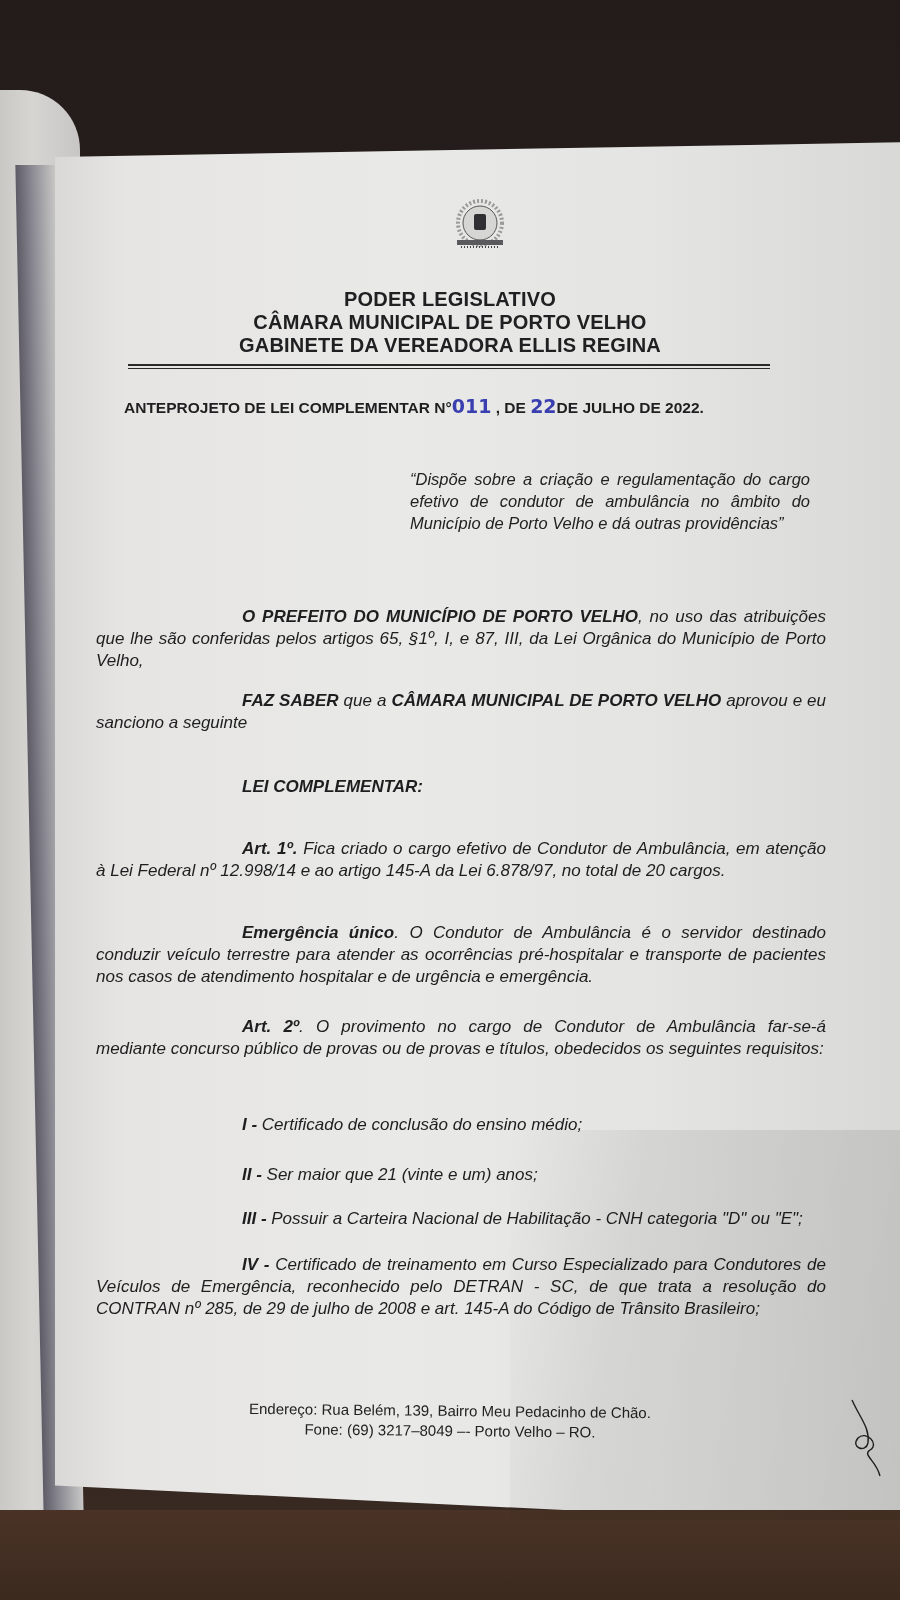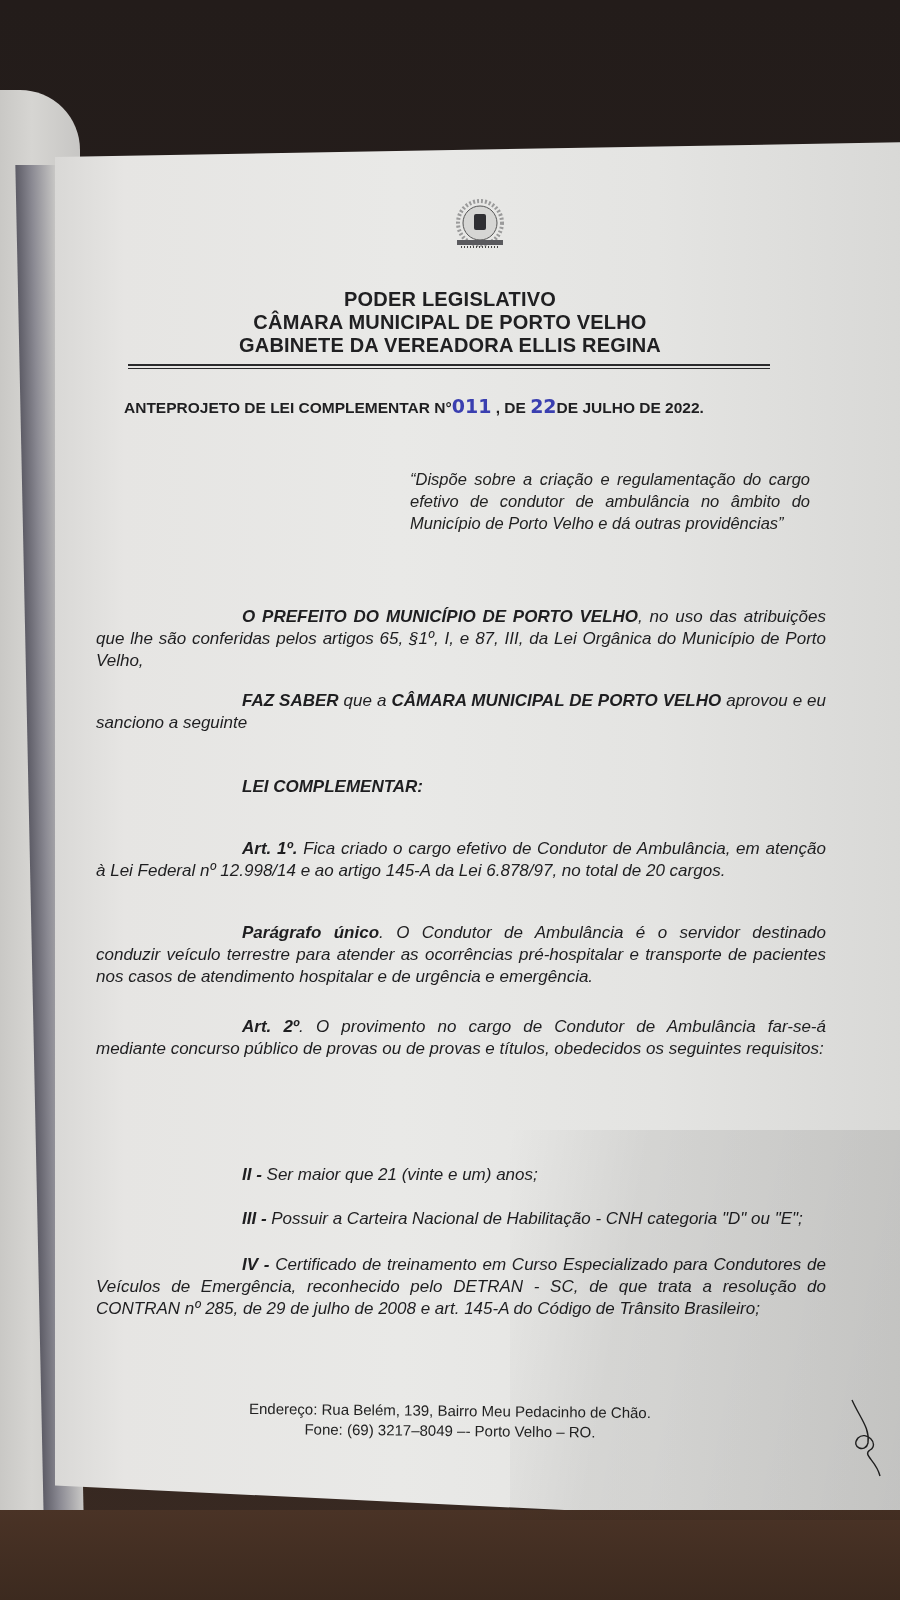--- a/index.html
+++ b/index.html
@@ -106,27 +106,30 @@
 
   <div class="para" style="top:776px; font-weight:bold">
     <span class="indent"></span><span>LEI COMPLEMENTAR:</span>
   </div>
 
   <div class="para" style="top:838px">
     <span class="indent"></span><b>Art. 1º.</b><span>  Fica criado o cargo efetivo de Condutor de Ambulância, em atenção à Lei Federal nº 12.998/14 e ao artigo 145-A da Lei 6.878/97, no total de 20 cargos.</span>
   </div>
 
   <div class="para" style="top:922px">
-    <span class="indent"></span><b>Parágrafo único</b><span>. O Condutor de Ambulância é o servidor destinado conduzir veículo terrestre para atender as ocorrências pré-hospitalar e transporte de pacientes nos casos de atendimento hospitalar e de urgência e emergência.</span>
+    <span class="indent"></span><b>Emergência único</b><span>. O Condutor de Ambulância é o servidor destinado conduzir veículo terrestre para atender as ocorrências pré-hospitalar e transporte de pacientes nos casos de atendimento hospitalar e de urgência e emergência.</span>
   </div>
 
   <div class="para" style="top:1016px">
     <span class="indent"></span><b>Art. 2º</b><span>. O provimento no cargo de Condutor de Ambulância far-se-á mediante concurso público de provas ou de provas e títulos, obedecidos os seguintes requisitos:</span>
   </div>
 
+  <div class="para" style="top:1114px">
+    <span class="indent"></span><b>I -</b><span> Certificado de conclusão do ensino médio;</span>
+  </div>
 
   <div class="para" style="top:1164px">
     <span class="indent"></span><b>II -</b><span> Ser maior que 21 (vinte e um) anos;</span>
   </div>
 
   <div class="para" style="top:1208px">
     <span class="indent"></span><b>III -</b><span> Possuir a Carteira Nacional de Habilitação - CNH categoria "D" ou "E";</span>
   </div>
 
   <div class="para" style="top:1254px">

